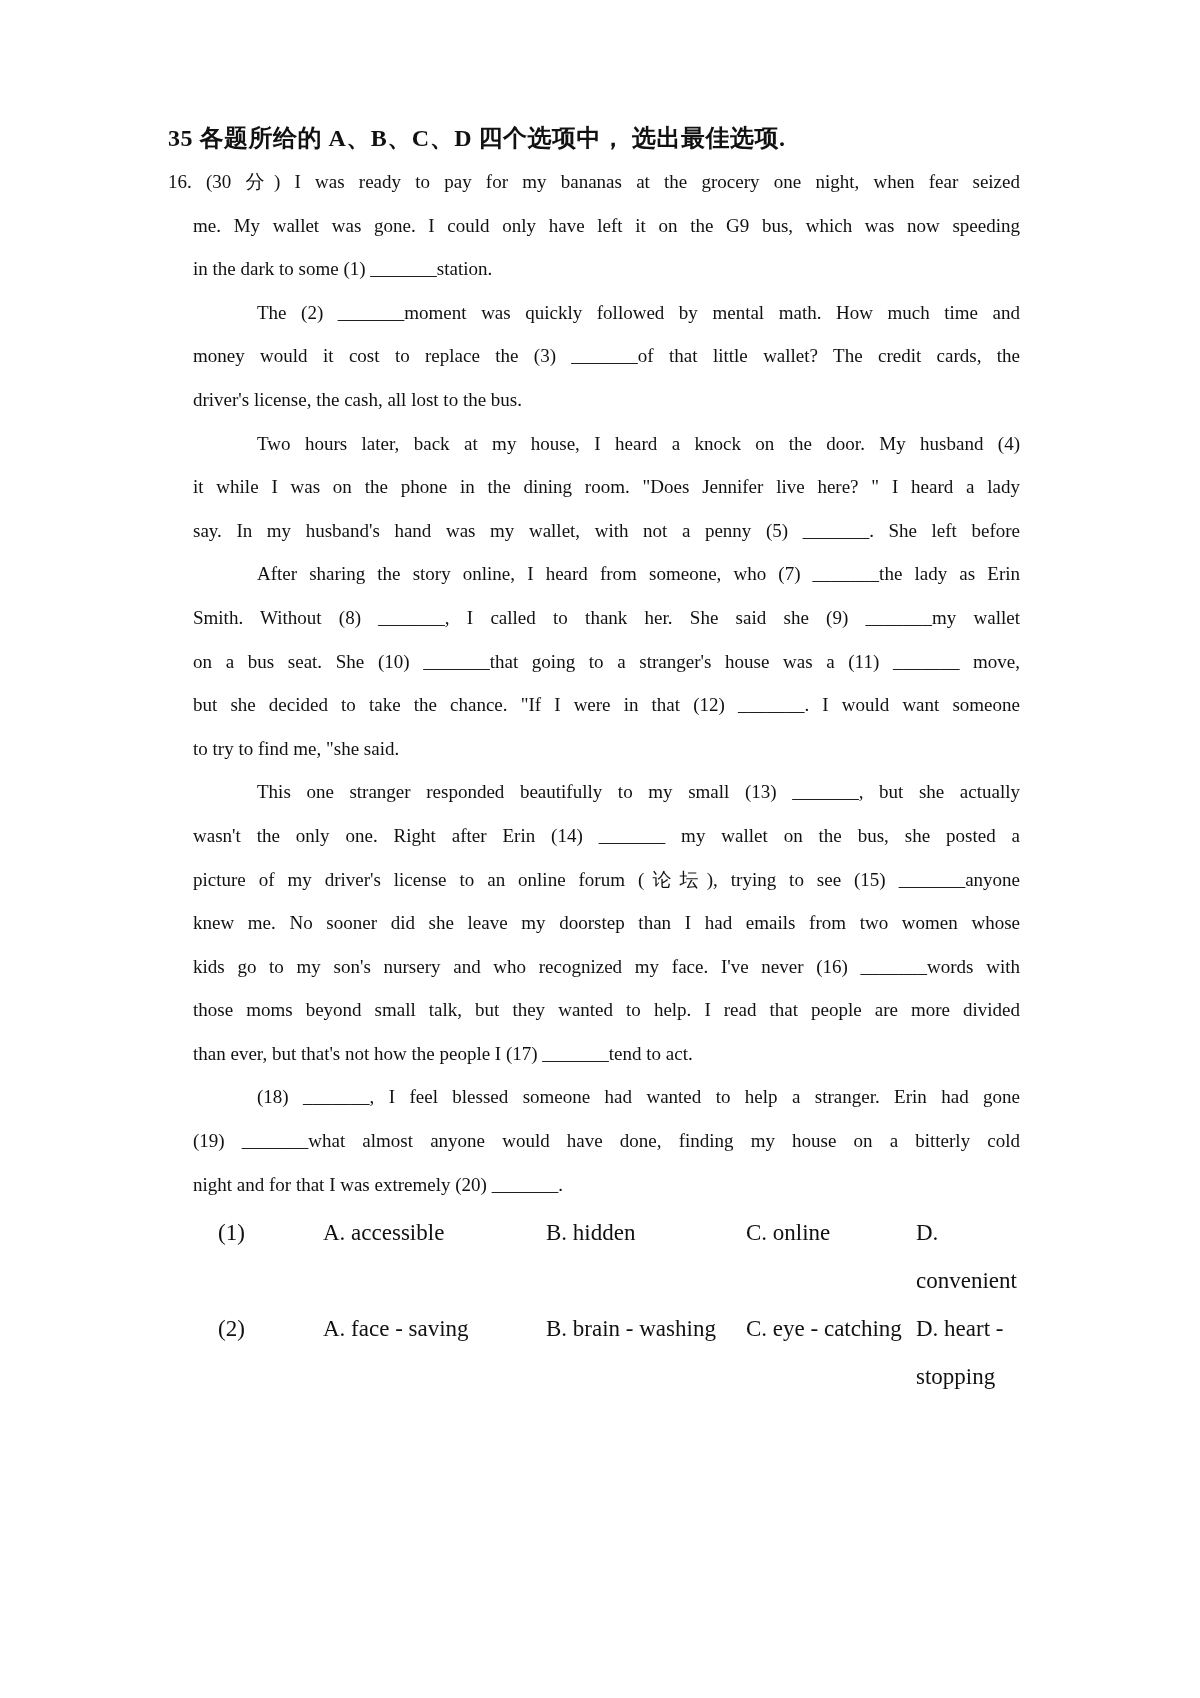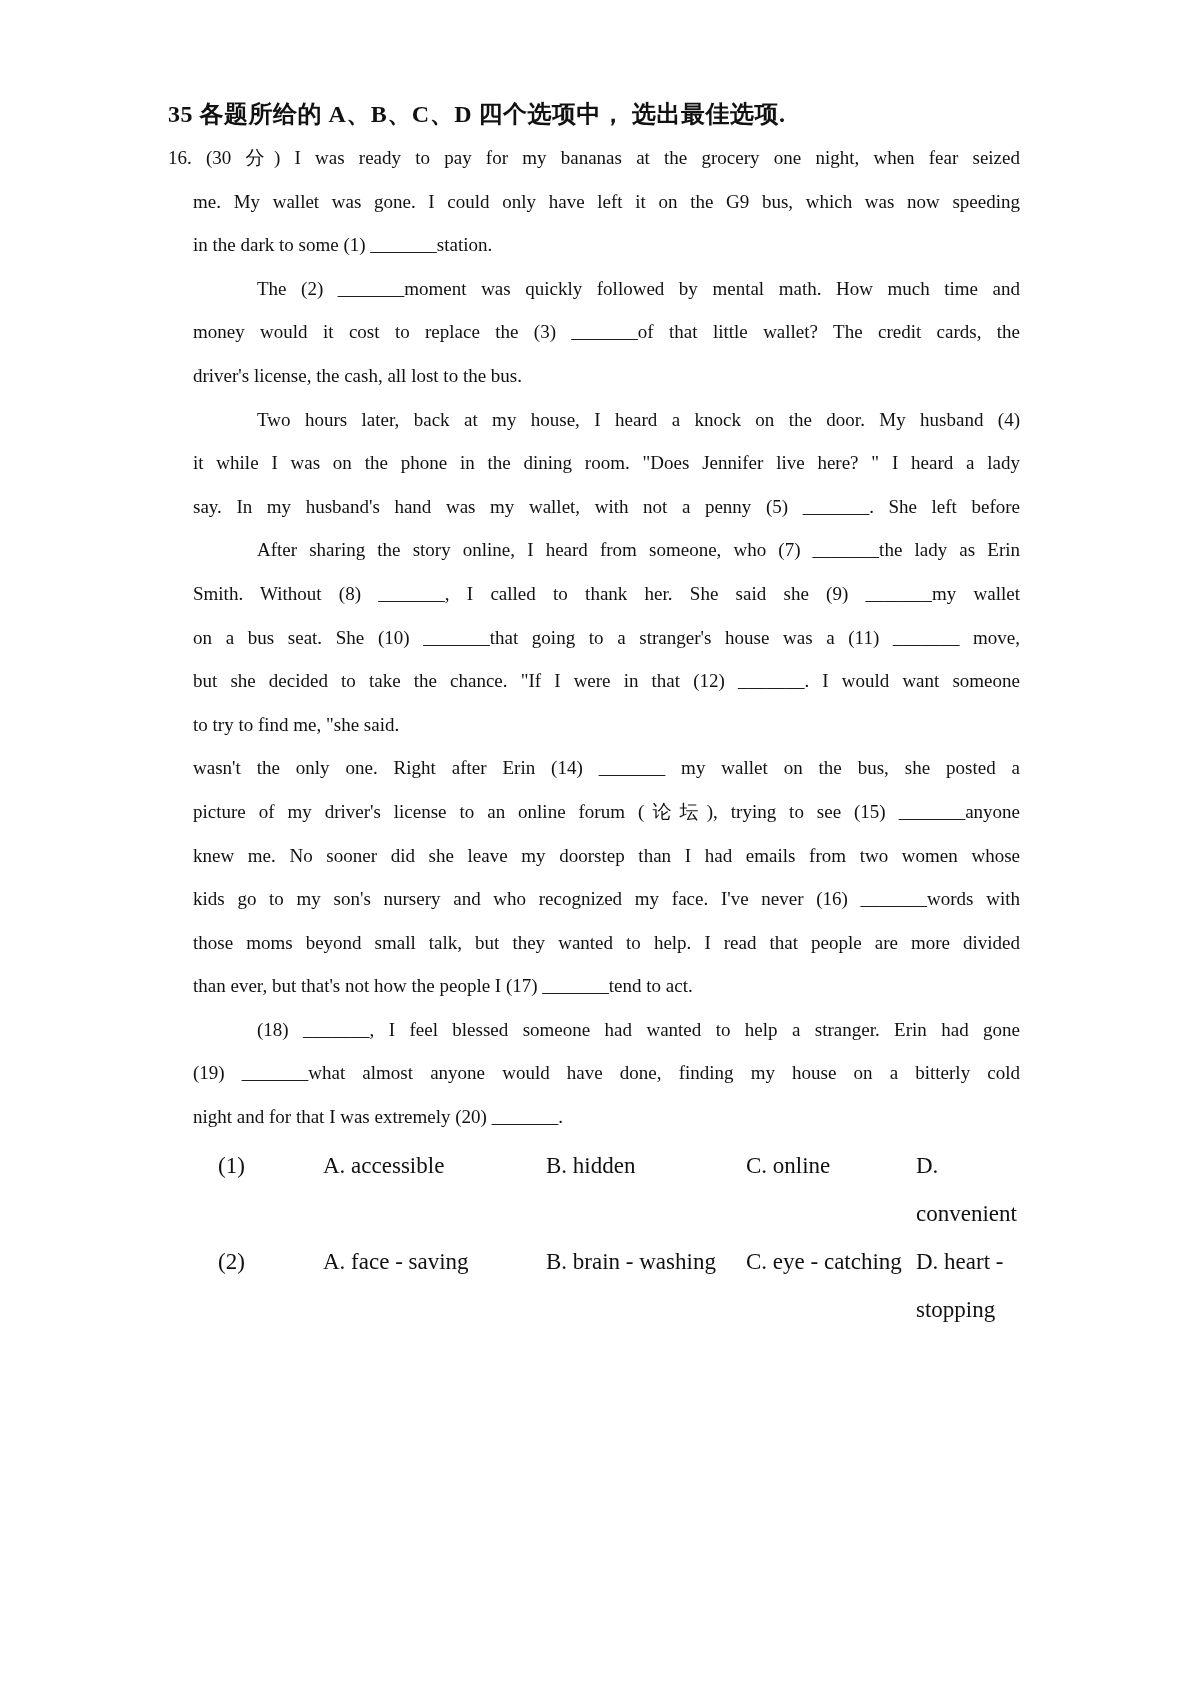--- a/index.html
+++ b/index.html
@@ -5,21 +5,21 @@
   html,body{margin:0;padding:0;background:#ffffff;}
   .page{
     position:relative;
     width:1200px;
     height:1698px;
     background:#ffffff;
     color:#111111;
     font-family:"Liberation Serif","DejaVu Serif",serif;
     overflow:hidden;
     box-sizing:border-box;
-    padding:92px 0 0 168px;
+    padding:116px 0 0 168px;
   }
   .content{width:852px;}
   .heading{
     font-weight:bold;
     font-size:24px;
     line-height:44px;
     letter-spacing:0.5px;
   }
   .line{
     font-size:19px;
@@ -57,20 +57,21 @@
         <div class="line c just">money would it cost to replace the (3) _______of that little wallet? The credit cards, the</div>
         <div class="line c">driver's license, the cash, all lost to the bus.</div>
         <div class="line p just">Two hours later, back at my house, I heard a knock on the door. My husband (4)</div>
         <div class="line c just">it while I was on the phone in the dining room. "Does Jennifer live here? " I heard a lady</div>
         <div class="line c just">say. In my husband's hand was my wallet, with not a penny (5) _______. She left before</div>
         <div class="line p just">After sharing the story online, I heard from someone, who (7) _______the lady as Erin</div>
         <div class="line c just">Smith. Without (8) _______, I called to thank her. She said she (9) _______my wallet</div>
         <div class="line c just">on a bus seat. She (10) _______that going to a stranger's house was a (11) _______ move,</div>
         <div class="line c just">but she decided to take the chance. "If I were in that (12) _______. I would want someone</div>
         <div class="line c">to try to find me, "she said.</div>
+        <div class="line p just">This one stranger responded beautifully to my small (13) _______, but she actually</div>
         <div class="line c just">wasn't the only one. Right after Erin (14) _______ my wallet on the bus, she posted a</div>
         <div class="line c just">picture of my driver's license to an online forum (论坛), trying to see (15) _______anyone</div>
         <div class="line c just">knew me. No sooner did she leave my doorstep than I had emails from two women whose</div>
         <div class="line c just">kids go to my son's nursery and who recognized my face. I've never (16) _______words with</div>
         <div class="line c just">those moms beyond small talk, but they wanted to help. I read that people are more divided</div>
         <div class="line c">than ever, but that's not how the people I (17) _______tend to act.</div>
         <div class="line p just">(18) _______, I feel blessed someone had wanted to help a stranger. Erin had gone</div>
         <div class="line c just">(19) _______what almost anyone would have done, finding my house on a bitterly cold</div>
         <div class="line c">night and for that I was extremely (20) _______.</div>
       </div>

